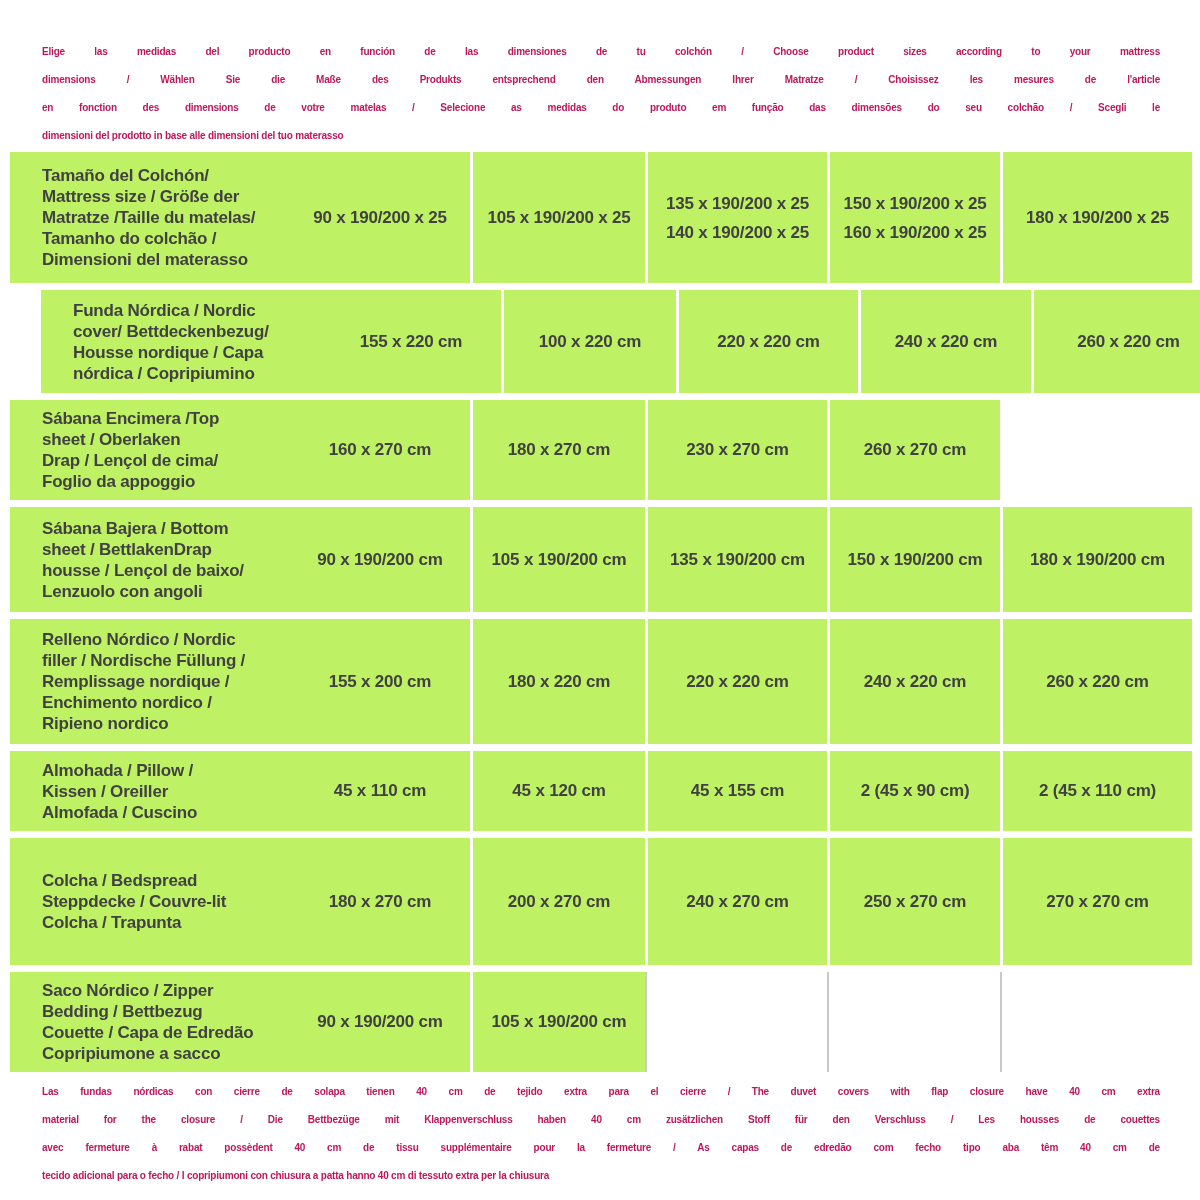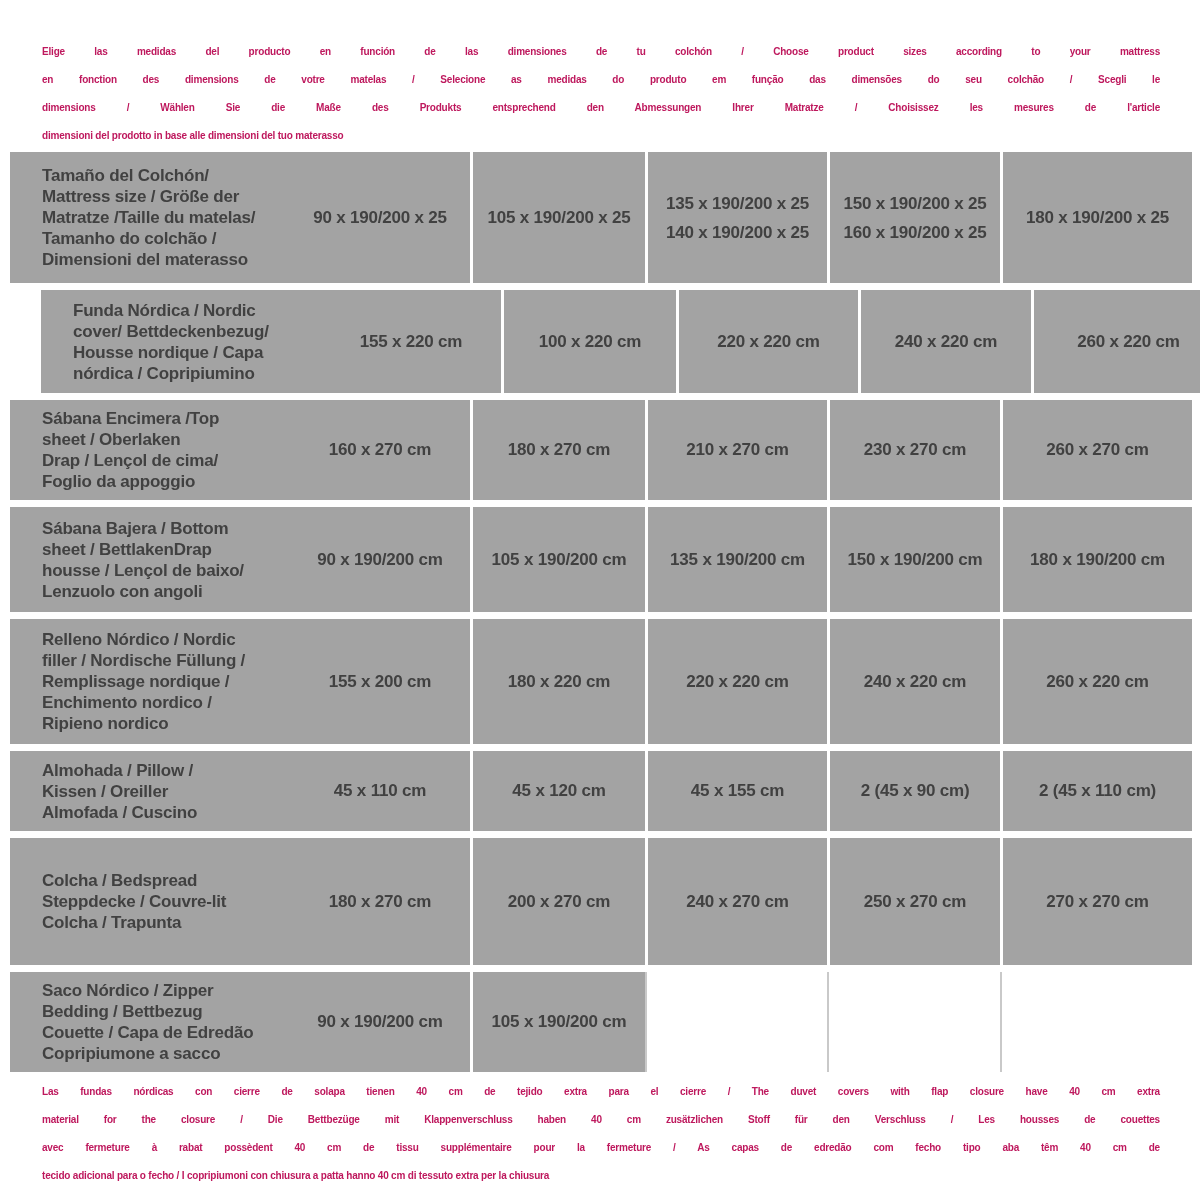--- a/index.html
+++ b/index.html
@@ -36,21 +36,21 @@
     position:absolute;
     left:10px;top:152px;width:1182px;
   }
   .trow{
     display:grid;
     grid-template-columns:280px 180px 175px 182px 173px 192px;
     margin-bottom:7px;
   }
   .trow:last-child{margin-bottom:0;}
   .cell{
-    background:#a3a3a3;
+    background:#bef264;
     display:flex;
     align-items:center;
     justify-content:center;
     box-sizing:border-box;
     font-weight:700;
     font-size:17px;
     letter-spacing:-0.2px;
     color:#414141;
     text-align:center;
     white-space:pre-line;
@@ -81,22 +81,22 @@
   .h-r6{height:127px;}
   .h-r7{height:100px;}
 </style>
 </head>
 <body>
 
 <div class="page">
 
   <div class="para intro">
     <div class="jline">Elige las medidas del producto en función de las dimensiones de tu colchón / Choose product sizes according to your mattress</div>
+    <div class="jline">dimensions / Wählen Sie die Maße des Produkts entsprechend den Abmessungen Ihrer Matratze / Choisissez les mesures de l'article</div>
     <div class="jline">en fonction des dimensions de votre matelas / Selecione as medidas do produto em função das dimensões do seu colchão / Scegli le</div>
-    <div class="jline">dimensions / Wählen Sie die Maße des Produkts entsprechend den Abmessungen Ihrer Matratze / Choisissez les mesures de l'article</div>
     <div class="jline last">dimensioni del prodotto in base alle dimensioni del tuo materasso</div>
   </div>
 
   <div class="sizetable">
 
     <div class="trow h-header">
       <div class="cell label">Tamaño del Colchón/
 Mattress size / Größe der
 Matratze /Taille du matelas/
 Tamanho do colchão /
@@ -122,21 +122,20 @@
       <div class="cell divided">260 x 220 cm</div>
     </div>
 
     <div class="trow h-r2">
       <div class="cell label">Sábana Encimera /Top
 sheet / Oberlaken
 Drap / Lençol de cima/
 Foglio da appoggio</div>
       <div class="cell">160 x 270 cm</div>
       <div class="cell divided">180 x 270 cm</div>
-      <div class="cell divided">210 x 270 cm</div>
       <div class="cell divided">230 x 270 cm</div>
       <div class="cell divided">260 x 270 cm</div>
     </div>
 
     <div class="trow h-r3">
       <div class="cell label">Sábana Bajera / Bottom
 sheet / BettlakenDrap
 housse / Lençol de baixo/
 Lenzuolo con angoli</div>
       <div class="cell">90 x 190/200 cm</div>

